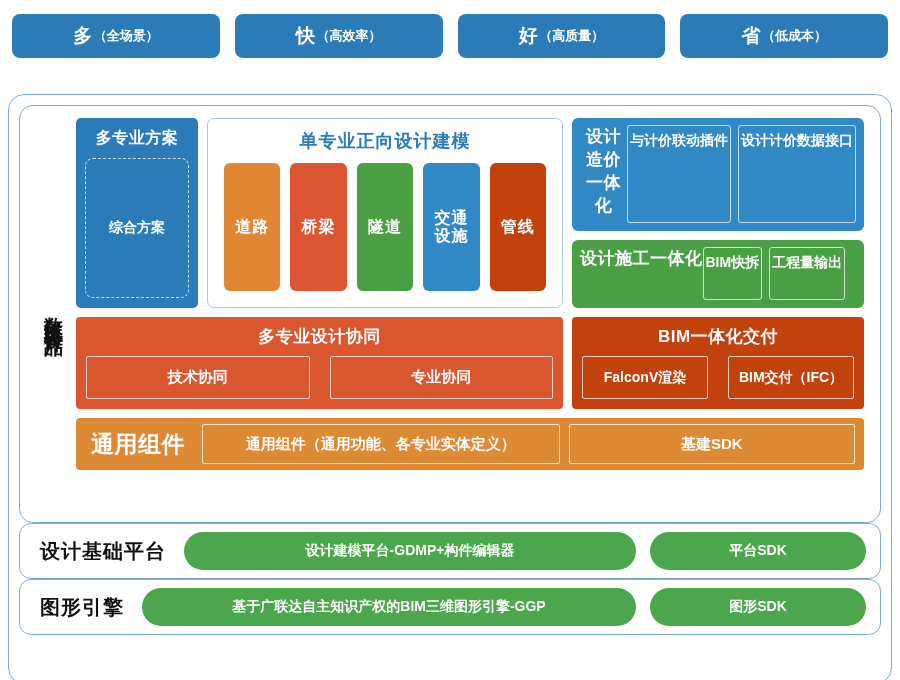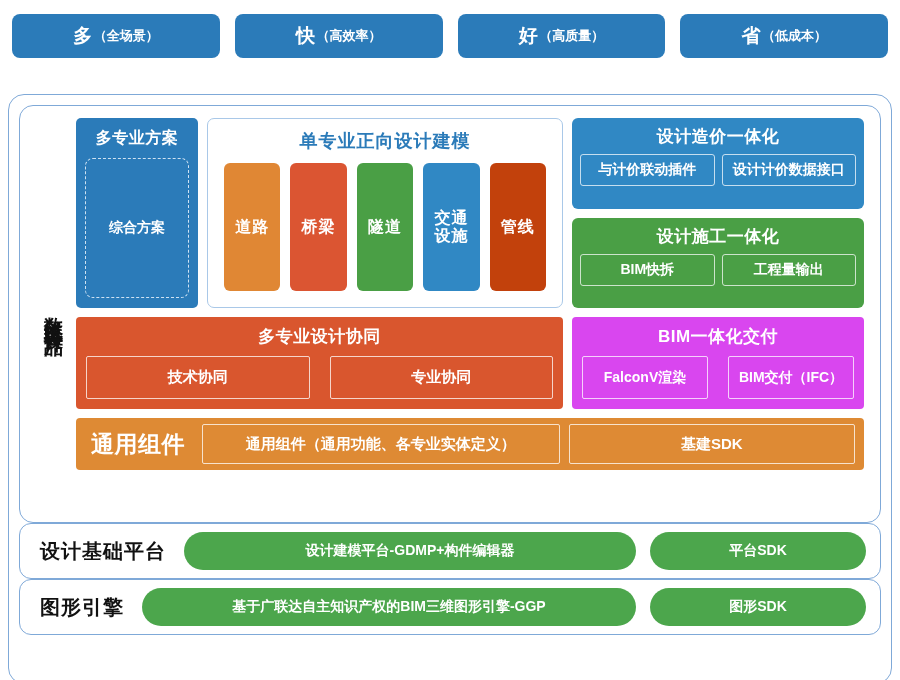--- a/index.html
+++ b/index.html
@@ -185,21 +185,20 @@
     display: flex;
     flex-direction: column;
     gap: 9px;
   }
   .int-box {
     flex: 1 1 0;
     border-radius: 6px;
     box-sizing: border-box;
     padding: 7px 8px 8px 8px;
     display: flex;
-    flex-direction: column;
   }
   .int-box .hdr {
     text-align: center;
     color: #ffffff;
     font-size: 17px;
     font-weight: bold;
     letter-spacing: .5px;
     margin-bottom: 6px;
   }
   .int-subrow {
@@ -260,21 +259,21 @@
     white-space: nowrap;
   }
   .collab {
     flex: 1 1 auto;
     background: #d9562e;
   }
   .collab .band-sub { font-size: 15px; }
   .delivery {
     width: 292px;
     flex: 0 0 292px;
-    background: #d946ef;
+    background: #c2410c;
   }
   .delivery .band-sub { font-size: 14px; }
 
   
   .row-common {
     height: 52px;
     background: #de8a34;
     border-radius: 4px;
     box-sizing: border-box;
     padding: 7px 9px;

